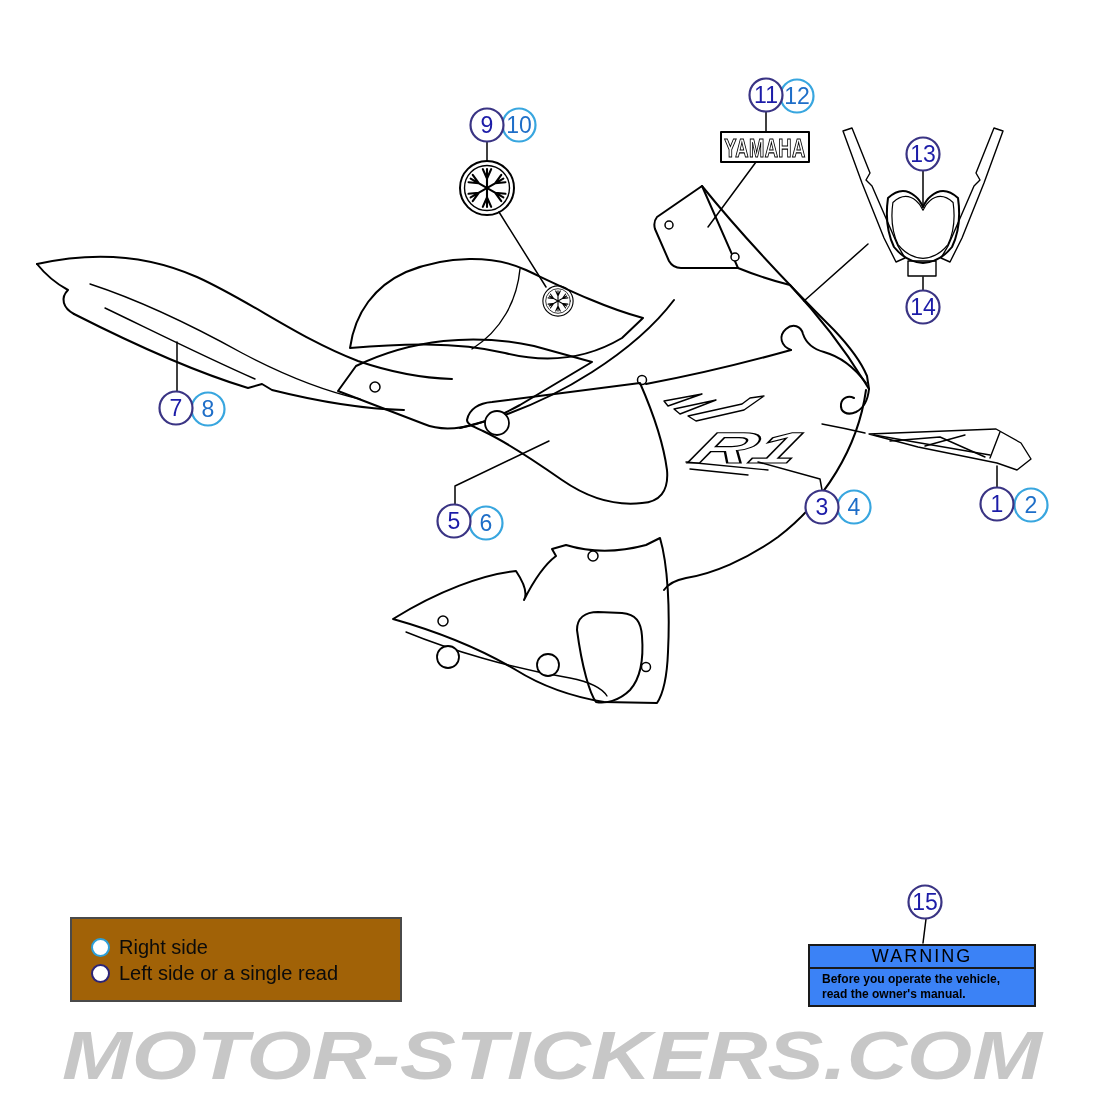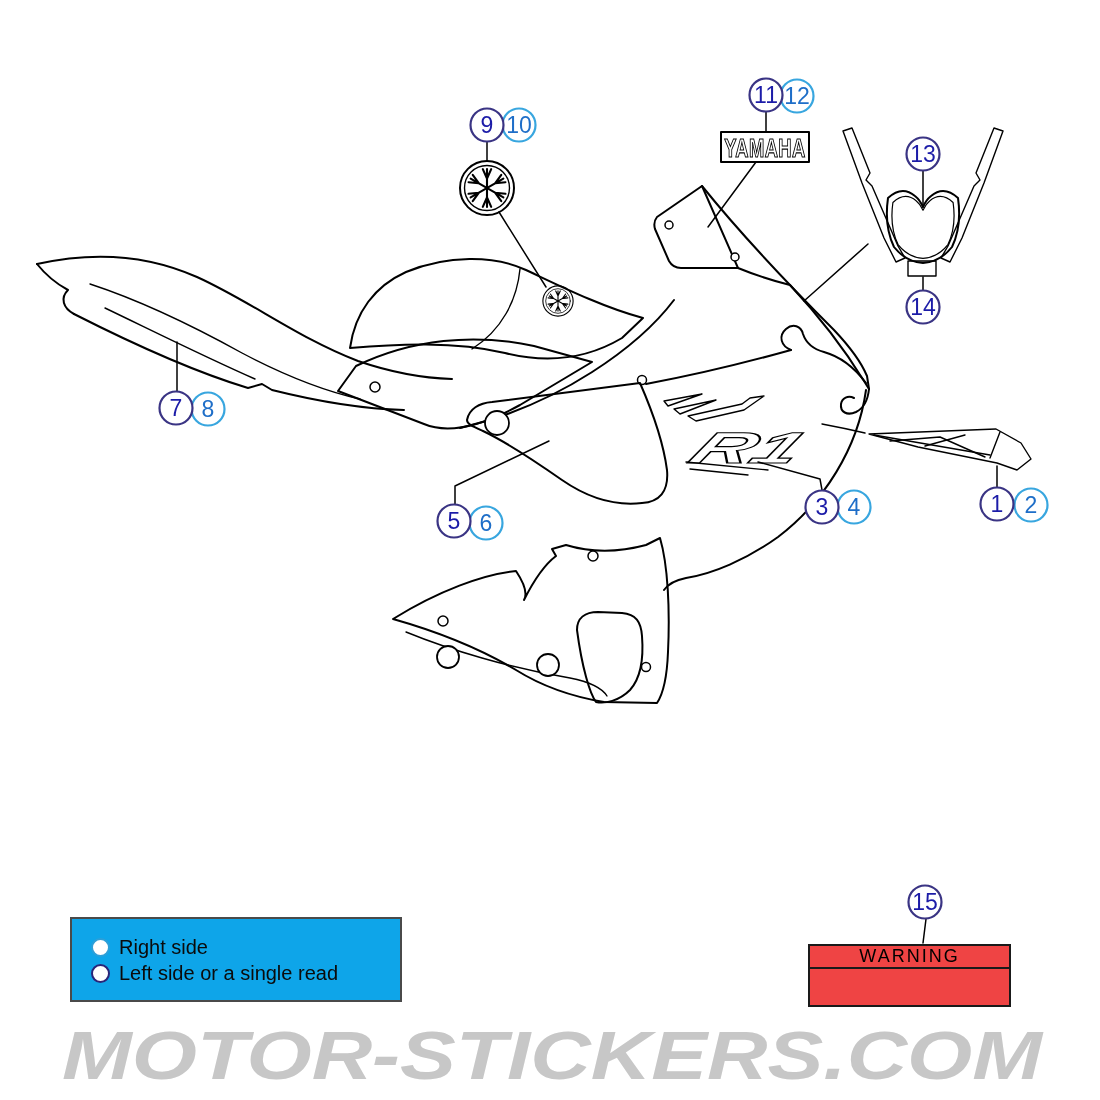--- a/index.html
+++ b/index.html
@@ -29,33 +29,33 @@
   .wordmark { font-size:23px; font-weight:bold; text-anchor:middle; fill:#fff;
               stroke:#000; stroke-width:1; letter-spacing:0.5px; }
   .r1mark   { font-size:44px; font-weight:bold; font-style:italic; fill:#fff;
               stroke:#000; stroke-width:1.2; }
   .fork     { fill:none; stroke:#000; stroke-width:2; stroke-linecap:round; }
   .watermark-text { font-size:68px; font-weight:bold; font-style:italic; fill:#C7C7C7; }
 
   
   .legend {
     position:absolute; left:70px; top:917px; width:332px; height:85px;
-    border:2px solid #4a4a4a; background:#0ea5e9; box-sizing:border-box;
+    border:2px solid #4a4a4a; background:#a16207; box-sizing:border-box;
     padding:15px 0 0 19px;
   }
   .legend-row { display:flex; align-items:center; gap:9px; height:26px; }
   .legend-dot { width:15px; height:15px; border-radius:50%; border:2.5px solid; flex:0 0 auto; background:#fff; }
   .dot-right  { border-color:#2D9FD8; }
   .dot-left   { border-color:#2B2478; }
   .legend-label { font-size:20px; color:#0b0b0b; white-space:nowrap; }
 
   
   .warnbox {
-    position:absolute; left:808px; top:944px; width:203px; height:63px;
-    border:2px solid #1a1a1a; background:#ef4444; box-sizing:border-box;
+    position:absolute; left:808px; top:944px; width:228px; height:63px;
+    border:2px solid #1a1a1a; background:#3b82f6; box-sizing:border-box;
   }
   .warn-title {
     text-align:center; font-size:18px; letter-spacing:2px; color:#000;
     border-bottom:2px solid #1a1a1a; padding:0 0 1px 0; line-height:20px;
   }
   .warn-body { padding:3px 6px 0 12px; font-size:12px; font-weight:700; line-height:15px; color:#000; }
 </style>
 </head>
 <body>
 
@@ -257,15 +257,19 @@
     <span class="legend-label">Right side</span>
   </div>
   <div class="legend-row">
     <span class="legend-dot dot-left"></span>
     <span class="legend-label">Left side or a single read</span>
   </div>
 </div>
 
 <div class="warnbox">
   <div class="warn-title">WARNING</div>
+  <div class="warn-body">
+    <div>Before you operate the vehicle,</div>
+    <div>read the owner's manual.</div>
+  </div>
 </div>
 
 </div>
 
 </body></html>

